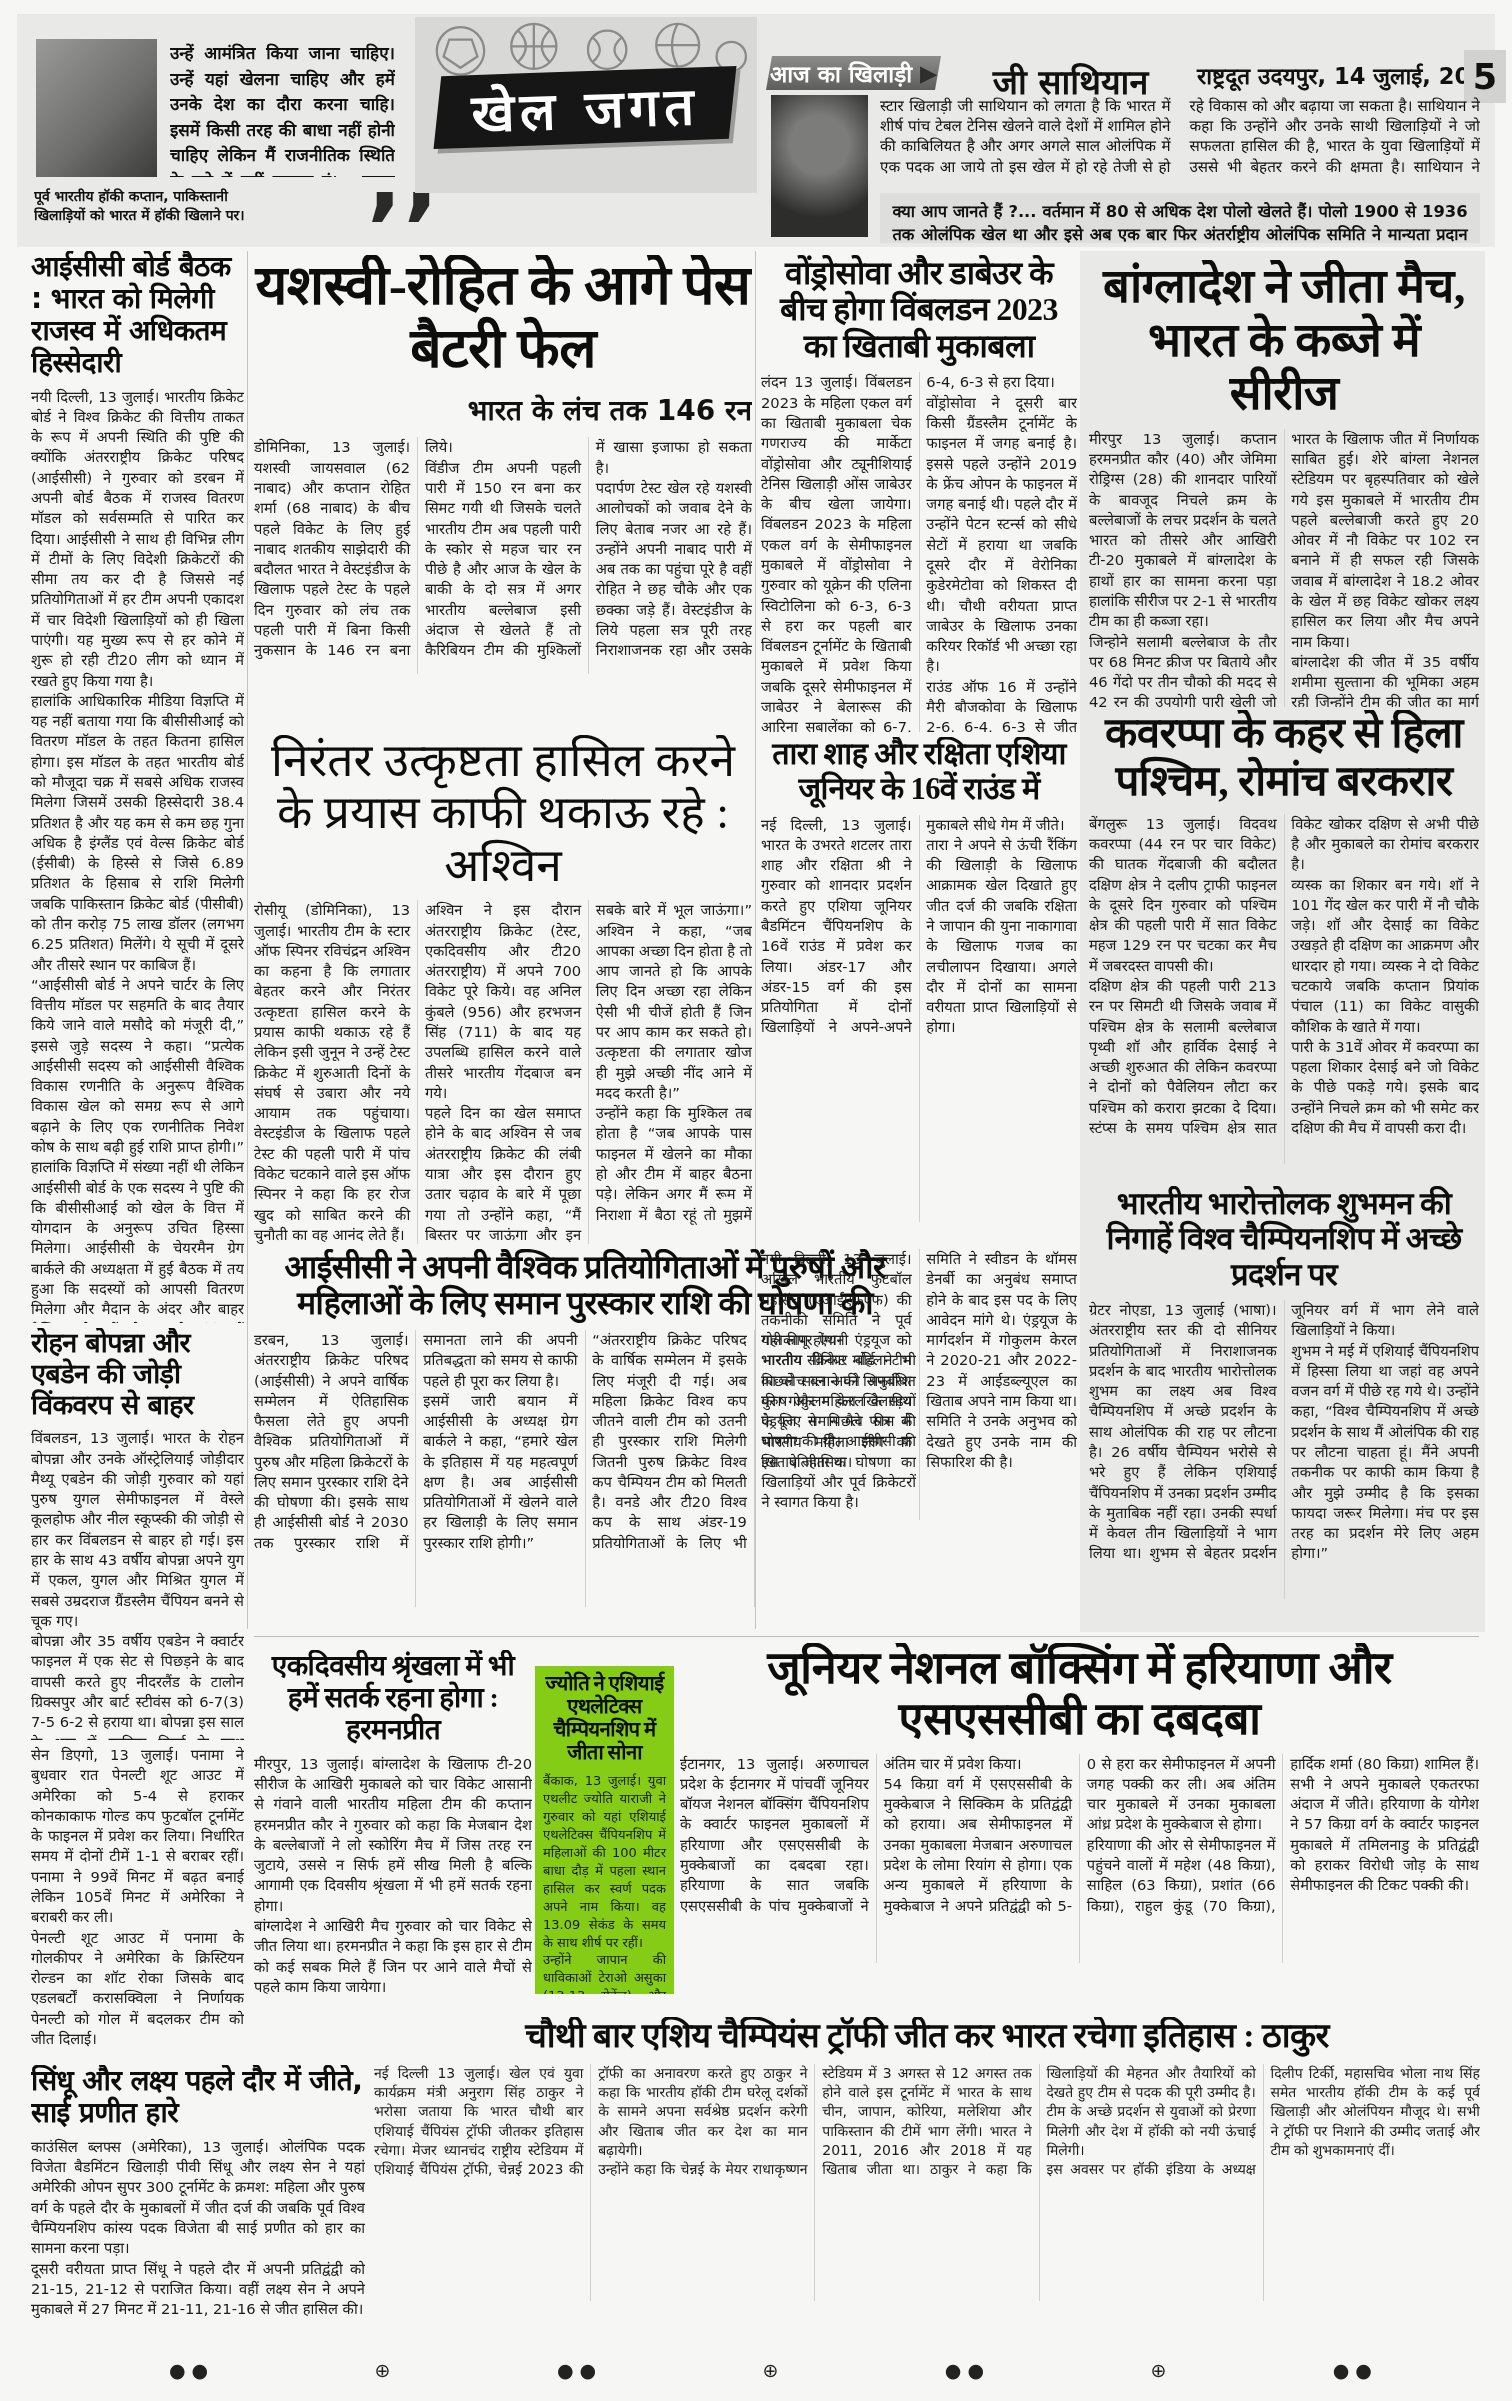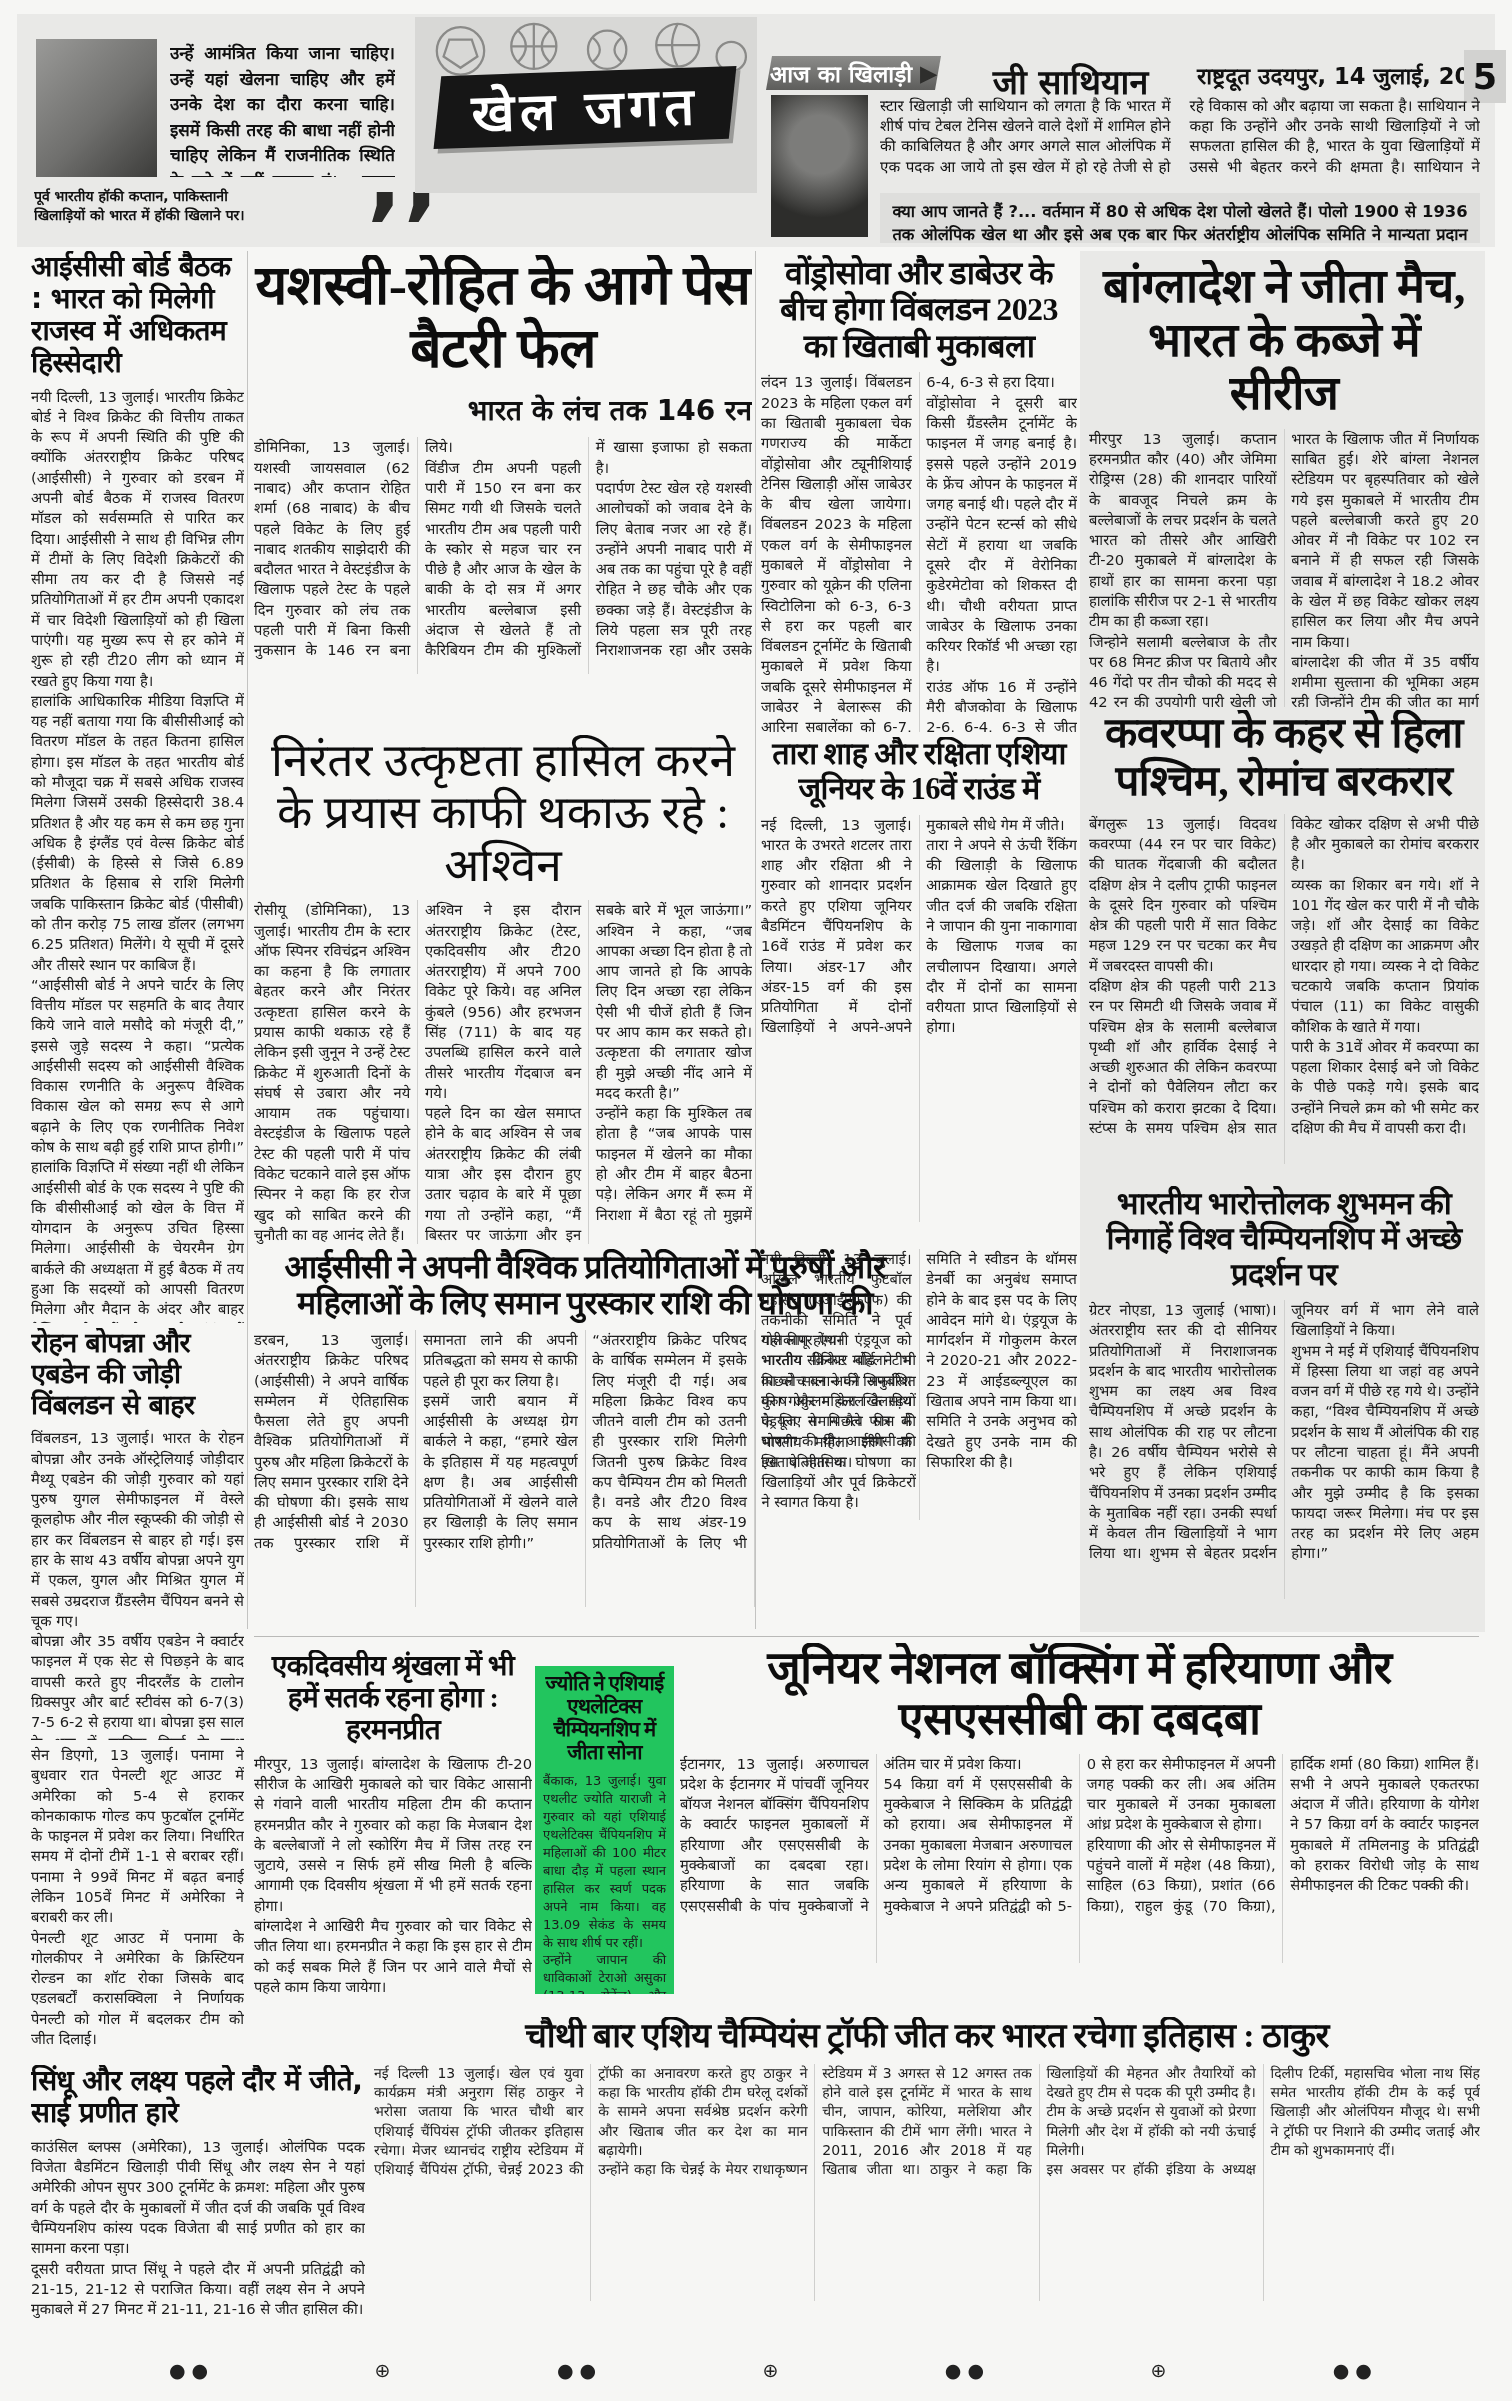--- a/index.html
+++ b/index.html
@@ -51,21 +51,21 @@
   }
   .badge .btxt{color:#fff;font-size:22.6px;font-weight:700;transform:skew(10deg);white-space:nowrap;}
   .badge .arrow{color:#2e2e2c;font-size:22.6px;transform:skew(10deg);}
   .player-photo{background:radial-gradient(circle at 50% 35%,#7c7c7a 0 28%,#2d2d2b 70%);}
   .player-name{font-size:34px;font-weight:700;text-align:center;}
   .edition-date{font-size:22.6px;font-weight:700;text-align:right;white-space:nowrap;}
   .pagenum{background:#d2d2d0;display:flex;align-items:center;justify-content:center;
     font-size:35px;font-weight:700;}
   .player-text{font-size:15.2px;line-height:1.33;text-align:justify;column-count:2;column-gap:19px;}
   .dyk{background:#dededc;padding:8px 12.4px;font-size:16.4px;font-weight:700;line-height:1.4;text-align:justify;}
-  .jyoti-box{background:#22c55e;padding:5.6px 8px;}
+  .jyoti-box{background:#84cc16;padding:5.6px 8px;}
   .footer-row{display:flex;justify-content:space-between;align-items:center;
     font-size:19px;color:#222;}
   svg .ln{stroke:#8a8a88;stroke-width:4;fill:none;}
 </style>
 </head>
 <body>
 
 <div class="page">
 
   <div class="abs band" style="left:17px;top:14px;width:1478px;height:233px"></div>
@@ -114,21 +114,21 @@
 
   <article class="story" style="left:31px;top:251px;width:213px;height:1072px">
     <h2 class="hl" style="font-size:28px">आईसीसी बोर्ड बैठक : भारत को मिलेगी राजस्व में अधिकतम हिस्सेदारी</h2>
     <div class="body">नयी दिल्ली, 13 जुलाई। भारतीय क्रिकेट बोर्ड ने विश्व क्रिकेट की वित्तीय ताकत के रूप में अपनी स्थिति की पुष्टि की क्योंकि अंतरराष्ट्रीय क्रिकेट परिषद (आईसीसी) ने गुरुवार को डरबन में अपनी बोर्ड बैठक में राजस्व वितरण मॉडल को सर्वसम्मति से पारित कर दिया। आईसीसी ने साथ ही विभिन्न लीग में टीमों के लिए विदेशी क्रिकेटरों की सीमा तय कर दी है जिससे नई प्रतियोगिताओं में हर टीम अपनी एकादश में चार विदेशी खिलाड़ियों को ही खिला पाएंगी। यह मुख्य रूप से हर कोने में शुरू हो रही टी20 लीग को ध्यान में रखते हुए किया गया है।
 हालांकि आधिकारिक मीडिया विज्ञप्ति में यह नहीं बताया गया कि बीसीसीआई को वितरण मॉडल के तहत कितना हासिल होगा। इस मॉडल के तहत भारतीय बोर्ड को मौजूदा चक्र में सबसे अधिक राजस्व मिलेगा जिसमें उसकी हिस्सेदारी 38.4 प्रतिशत है और यह कम से कम छह गुना अधिक है इंग्लैंड एवं वेल्स क्रिकेट बोर्ड (ईसीबी) के हिस्से से जिसे 6.89 प्रतिशत के हिसाब से राशि मिलेगी जबकि पाकिस्तान क्रिकेट बोर्ड (पीसीबी) को तीन करोड़ 75 लाख डॉलर (लगभग 6.25 प्रतिशत) मिलेंगे। ये सूची में दूसरे और तीसरे स्थान पर काबिज हैं।
 “आईसीसी बोर्ड ने अपने चार्टर के लिए वित्तीय मॉडल पर सहमति के बाद तैयार किये जाने वाले मसौदे को मंजूरी दी,” इससे जुड़े सदस्य ने कहा। “प्रत्येक आईसीसी सदस्य को आईसीसी वैश्विक विकास रणनीति के अनुरूप वैश्विक विकास खेल को समग्र रूप से आगे बढ़ाने के लिए एक रणनीतिक निवेश कोष के साथ बढ़ी हुई राशि प्राप्त होगी।” हालांकि विज्ञप्ति में संख्या नहीं थी लेकिन आईसीसी बोर्ड के एक सदस्य ने पुष्टि की कि बीसीसीआई को खेल के वित्त में योगदान के अनुरूप उचित हिस्सा मिलेगा। आईसीसी के चेयरमैन ग्रेग बार्कले की अध्यक्षता में हुई बैठक में तय हुआ कि सदस्यों को आपसी वितरण मिलेगा और मैदान के अंदर और बाहर वैश्विक खेल में योगदान के संबंध में अतिरिक्त राजस्व होगा।
 आईसीसी ने साथ ही टी20 लीग की साझेदारी के सामूहिक अनुबंध को भी मंजूरी दी। हर बोर्ड महत्वाकांक्षी टी20 लीग की योजना बना रहा है और ऐसे में हितधारक अंतरराष्ट्रीय क्रिकेट की रक्षा करना चाहते हैं। मेजबान टी20 बोर्ड को ‘एकजुटता शुल्क’ भी देना होगा जो सरल शब्दों में एक विदेशी खिलाड़ी के घरेलू बोर्ड को दिया जाने वाला कमीशन है। मुख्य कार्यकारी अधिकारियों की समिति ने ओवर गति से जुड़ी सजा में बदलाव को स्वीकृति दी जिससे कि ओवर गति को बनाए रखने और खिलाड़ियों को उचित पारिश्रमिक सुनिश्चित हो सके।</div>
   </article>
 
   <article class="story" style="left:31px;top:1328px;width:213px;height:412px">
-    <h2 class="hl" style="font-size:27px">रोहन बोपन्ना और एबडेन की जोड़ी विंबलडन से बाहर</h2>
+    <h2 class="hl" style="font-size:27px">रोहन बोपन्ना और एबडेन की जोड़ी विंकवरप से बाहर</h2>
     <div class="body">विंबलडन, 13 जुलाई। भारत के रोहन बोपन्ना और उनके ऑस्ट्रेलियाई जोड़ीदार मैथ्यू एबडेन की जोड़ी गुरुवार को यहां पुरुष युगल सेमीफाइनल में वेस्ले कूलहोफ और नील स्कूप्स्की की जोड़ी से हार कर विंबलडन से बाहर हो गई। इस हार के साथ 43 वर्षीय बोपन्ना अपने युग में एकल, युगल और मिश्रित युगल में सबसे उम्रदराज ग्रैंडस्लैम चैंपियन बनने से चूक गए।
 बोपन्ना और 35 वर्षीय एबडेन ने क्वार्टर फाइनल में एक सेट से पिछड़ने के बाद वापसी करते हुए नीदरलैंड के टालोन ग्रिक्सपुर और बार्ट स्टीवंस को 6-7(3) 7-5 6-2 से हराया था। बोपन्ना इस साल के शुरू में सानिया मिर्जा के साथ ऑस्ट्रेलियाई ओपन के मिश्रित युगल के फाइनल में पहुंचे थे। उन्होंने एबडेन के साथ मिलकर पुरुष युगल के दो एटीपी खिताब भी जीते हैं। वह 2015 के बाद पहली बार और कुल तीसरी बार विंबलडन के सेमीफाइनल में पहुंचे थे।</div>
   </article>
 
   <article class="story" style="left:31px;top:1745px;width:213px;height:315px">
     <div class="body">सेन डिएगो, 13 जुलाई। पनामा ने बुधवार रात पेनल्टी शूट आउट में अमेरिका को 5-4 से हराकर कोनकाकाफ गोल्ड कप फुटबॉल टूर्नामेंट के फाइनल में प्रवेश कर लिया। निर्धारित समय में दोनों टीमें 1-1 से बराबर रहीं। पनामा ने 99वें मिनट में बढ़त बनाई लेकिन 105वें मिनट में अमेरिका ने बराबरी कर ली।
 पेनल्टी शूट आउट में पनामा के गोलकीपर ने अमेरिका के क्रिस्टियन रोल्डन का शॉट रोका जिसके बाद एडलबर्टों करासक्विला ने निर्णायक पेनल्टी को गोल में बदलकर टीम को जीत दिलाई।</div>
   </article>
 
   <article class="story" style="left:31px;top:2065px;width:334px;height:276px">

